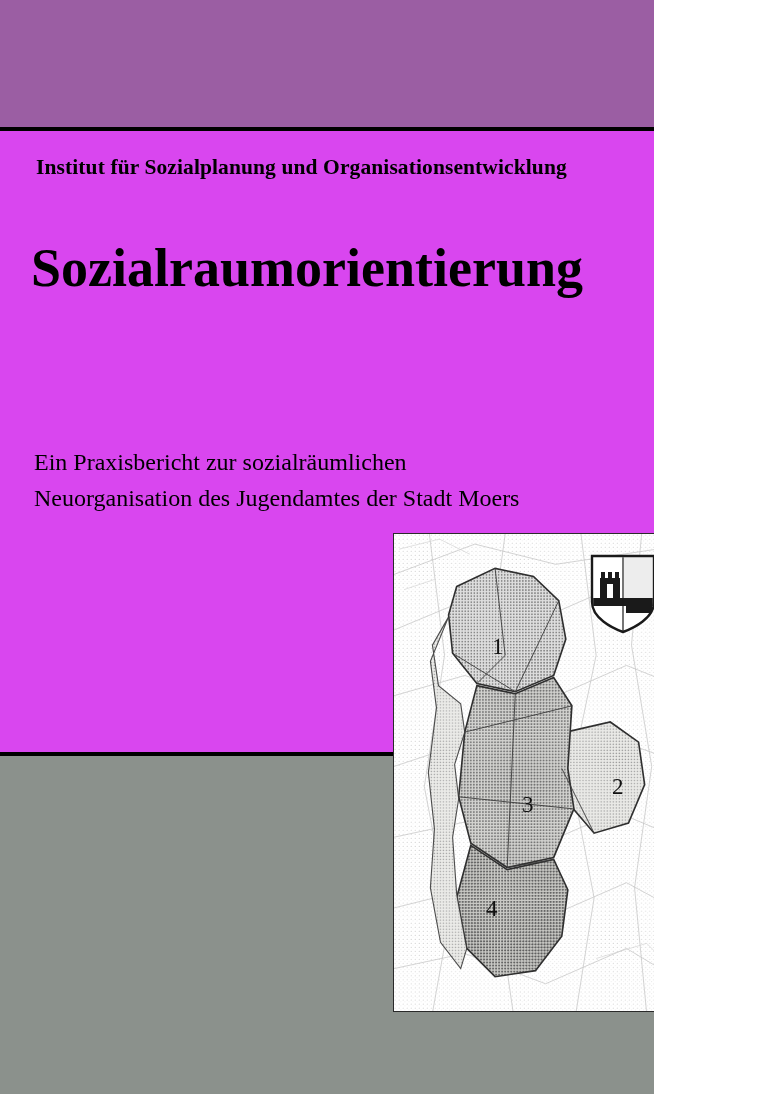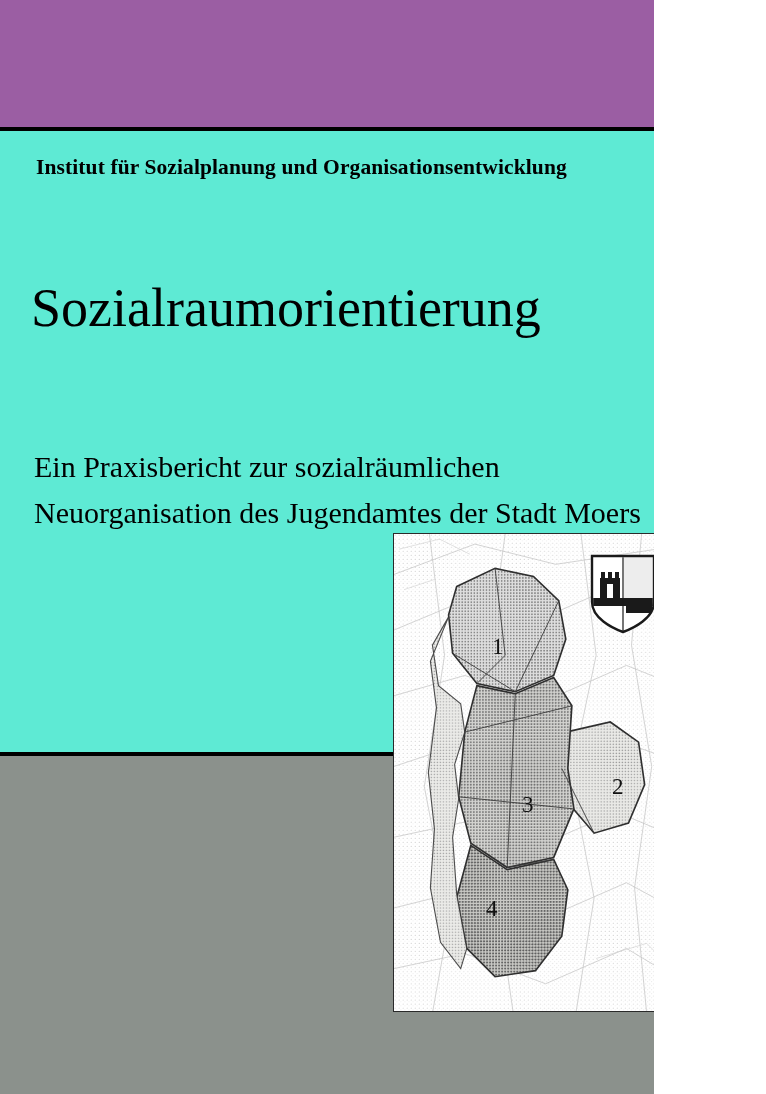--- a/index.html
+++ b/index.html
@@ -4,21 +4,21 @@
 <style>
   html, body {
     margin: 0;
     padding: 0;
     background: #ffffff;
   }
   .page {
     position: relative;
     width: 654px;
     height: 1094px;
-    background: #5eead4;
+    background: #d946ef;
     overflow: hidden;
     font-family: "Liberation Serif", serif;
   }
   
   .top-band {
     position: absolute;
     left: 0;
     top: 0;
     width: 766px;
     height: 127px;
@@ -60,31 +60,30 @@
     letter-spacing: 0.1px;
     color: #000000;
     white-space: nowrap;
   }
   .title {
     position: absolute;
     left: 31px;
     top: 233px;
     width: 712px;
     font-size: 54px;
-    font-weight: normal;
+    font-weight: bold;
     line-height: 1.30;
     color: #000000;
-    margin-top: 40px;
   }
   .subtitle {
     position: absolute;
     left: 34px;
     top: 444px;
     width: 712px;
-    font-size: 30px;
+    font-size: 24px;
     line-height: 1.52;
     color: #000000;
   }
   
   .map-frame {
     position: absolute;
     left: 393px;
     top: 533px;
     width: 283px;
     height: 477px;

